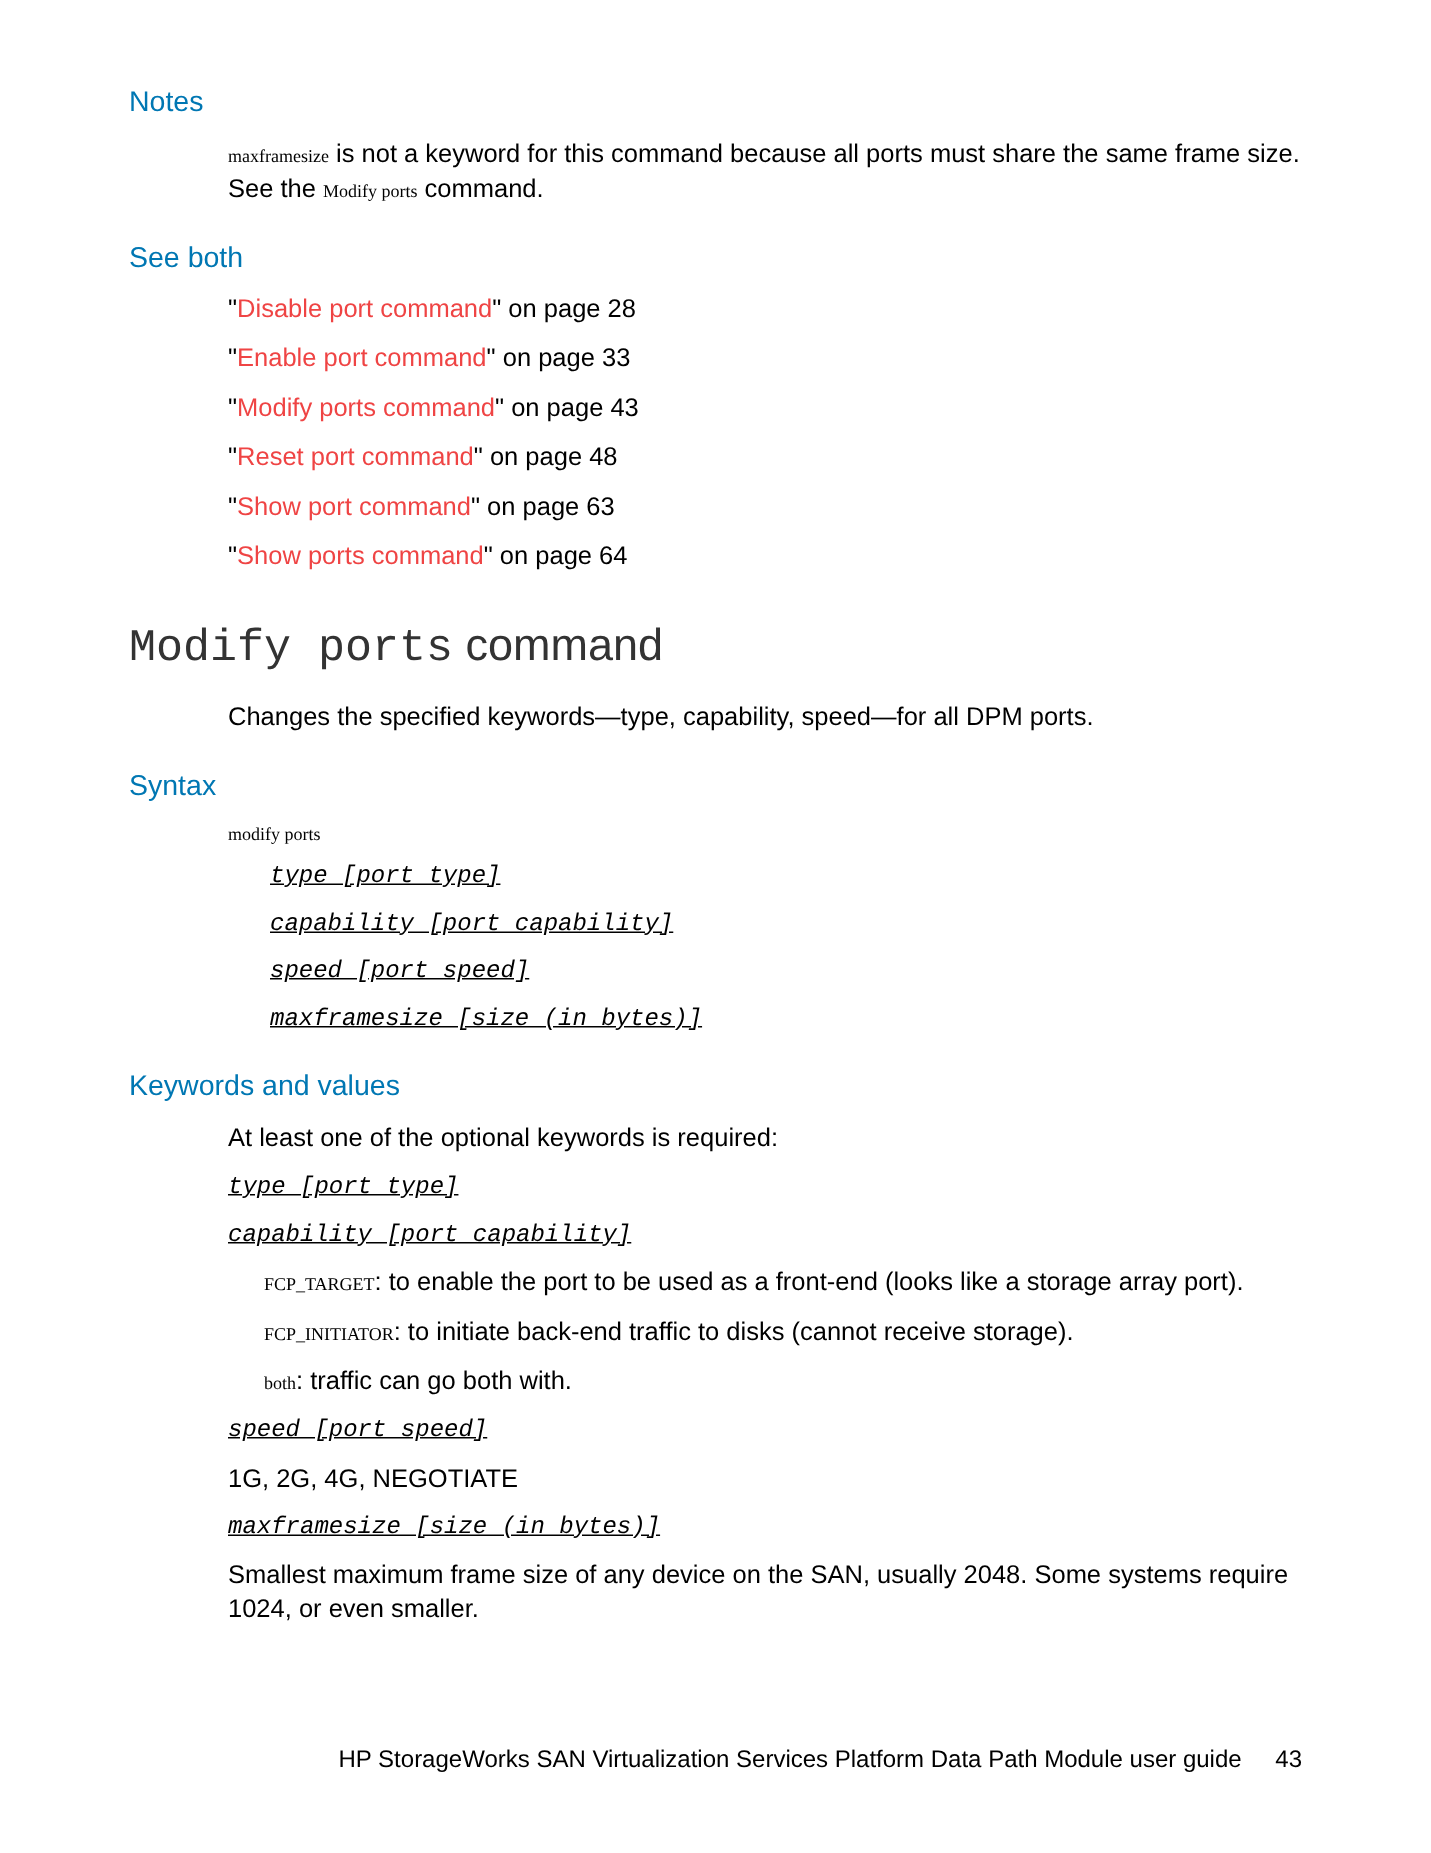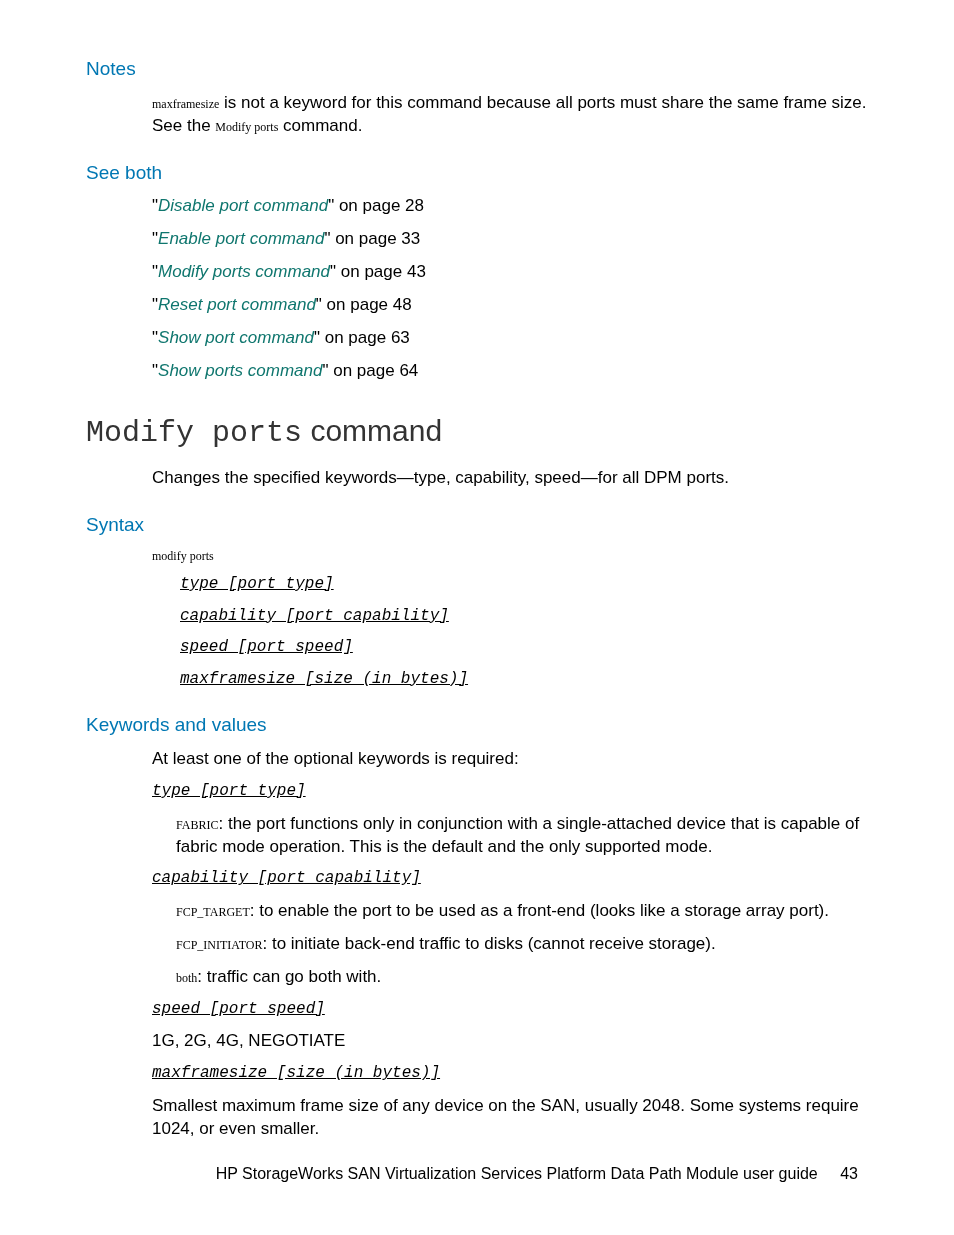--- a/index.html
+++ b/index.html
@@ -42,36 +42,35 @@
     font-family: Liberation Serif, serif;
     font-size: 12px;
   }
   .monoit {
     font-family: "Courier New", Courier, monospace;
     font-style: italic;
     font-size: 16px;
     text-decoration: underline;
   }
   .link {
-    color: #0f766e;
-    font-style: italic;
+    color: #ef4444;
   }
   .syntax-block .line {
     margin: 0 0 10px 0;
   }
   .syntax-block .sub {
     margin-left: 28px;
   }
   .list-item {
     margin: 0 0 10px 0;
   }
   .footer {
     position: absolute;
     bottom: 50px;
-    right: 96px;
+    right: 86px;
     font-size: 16px;
     font-weight: 300;
   }
   .footer .pn { margin-left: 18px; }
   html, body { height: 1235px; position: relative; }
 </style>
 </head>
 <body>
 
 <div class="h3blue">Notes</div>
@@ -101,21 +100,20 @@
   <div class="line sub monoit">capability [port capability]</div>
   <div class="line sub monoit">speed [port speed]</div>
   <div class="line sub monoit">maxframesize [size (in bytes)]</div>
 </div>
 
 <div class="h3blue" style="margin-top:22px">Keywords and values</div>
 <div class="indent">
   <p>At least one of the optional keywords is required:</p>
 
   <p class="monoit">type [port type]</p>
-  <p class="indent2" style="margin-left:24px"><span class="mono">FABRIC</span><span>: the port functions only in conjunction with a single-attached device that is capable of fabric mode operation. This is the default and the only supported mode.</span></p>
 
   <p class="monoit">capability [port capability]</p>
   <p style="margin-left:24px"><span class="mono">FCP_TARGET</span><span>: to enable the port to be used as a front-end (looks like a storage array port).</span></p>
   <p style="margin-left:24px"><span class="mono">FCP_INITIATOR</span><span>: to initiate back-end traffic to disks (cannot receive storage).</span></p>
   <p style="margin-left:24px"><span class="mono">both</span><span>: traffic can go both with.</span></p>
 
   <p class="monoit">speed [port speed]</p>
   <p>1G, 2G, 4G, NEGOTIATE</p>
 
   <p class="monoit">maxframesize [size (in bytes)]</p>

